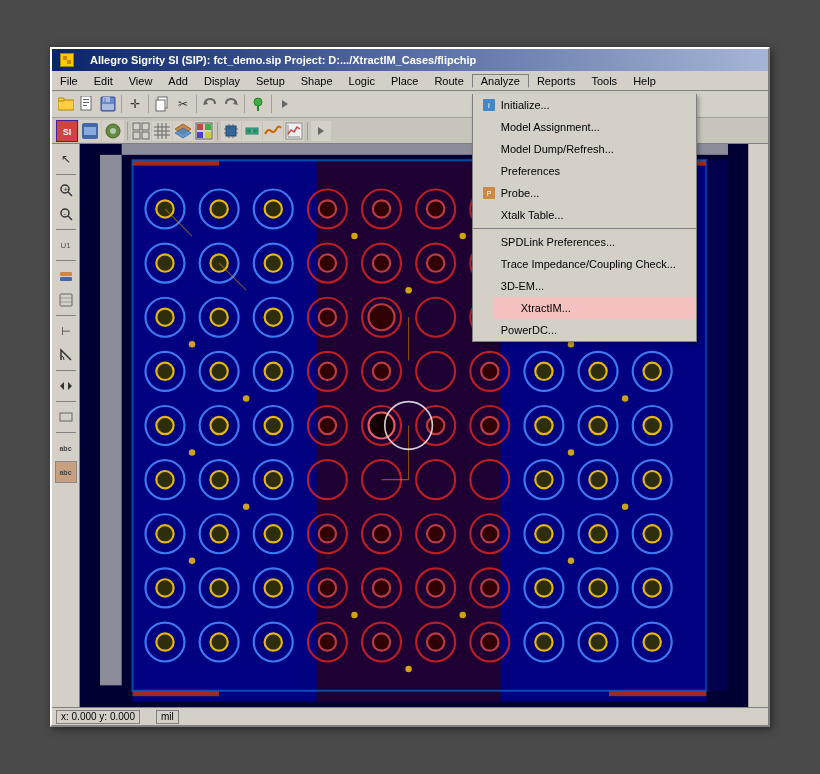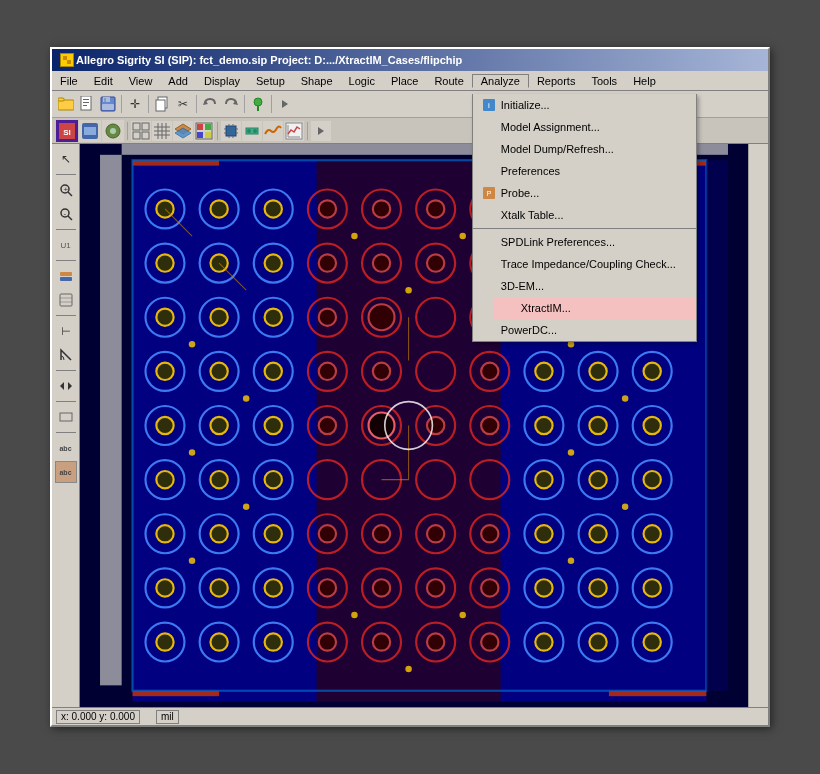--- a/index.html
+++ b/index.html
@@ -27,21 +27,21 @@
     }
 
     .title-bar {
       background: linear-gradient(to right, #0a246a, #a6b5d7);
       color: white;
       padding: 4px 8px;
       font-size: 11px;
       font-weight: bold;
       display: flex;
       align-items: center;
-      gap: 2px;
+      gap: 16px;
       height: 22px;
     }
 
     .title-icon {
       width: 14px;
       height: 14px;
       background: #ffcc00;
       border: 1px solid #aa8800;
       display: flex;
       align-items: center;
@@ -391,21 +391,21 @@
           </svg>
       </div>
       <div class="tb-sep"></div>
       <div class="tb-icon">
         <svg width="10" height="16" viewBox="0 0 10 16">
             <polygon points="2,4 8,8 2,12" fill="#666"></polygon>
           </svg>
       </div>
     </div>
     <div class="toolbar-row1" style="background:#c8c4bc; border-top: 1px solid #a0a0a0;">
-      <div class="tb-icon" style="background:#cc4444; border:3px solid #4c1d95; width:22px; height:22px;">
+      <div class="tb-icon" style="background:#cc4444; border:1px solid #4c1d95; width:22px; height:22px;">
         <svg width="18" height="18" viewBox="0 0 18 18">
             <rect x="1" y="1" width="16" height="16" fill="#cc4444" rx="2"></rect>
             <text x="9" y="13" font-size="9" fill="white" text-anchor="middle" font-weight="bold">SI</text>
           </svg>
       </div>
       <div class="tb-icon" style="width:22px; height:22px;">
         <svg width="18" height="18" viewBox="0 0 18 18">
             <rect x="1" y="1" width="16" height="16" fill="#4466aa" rx="2"></rect>
             <rect x="3" y="5" width="12" height="8" fill="#88aadd"></rect>
           </svg>

